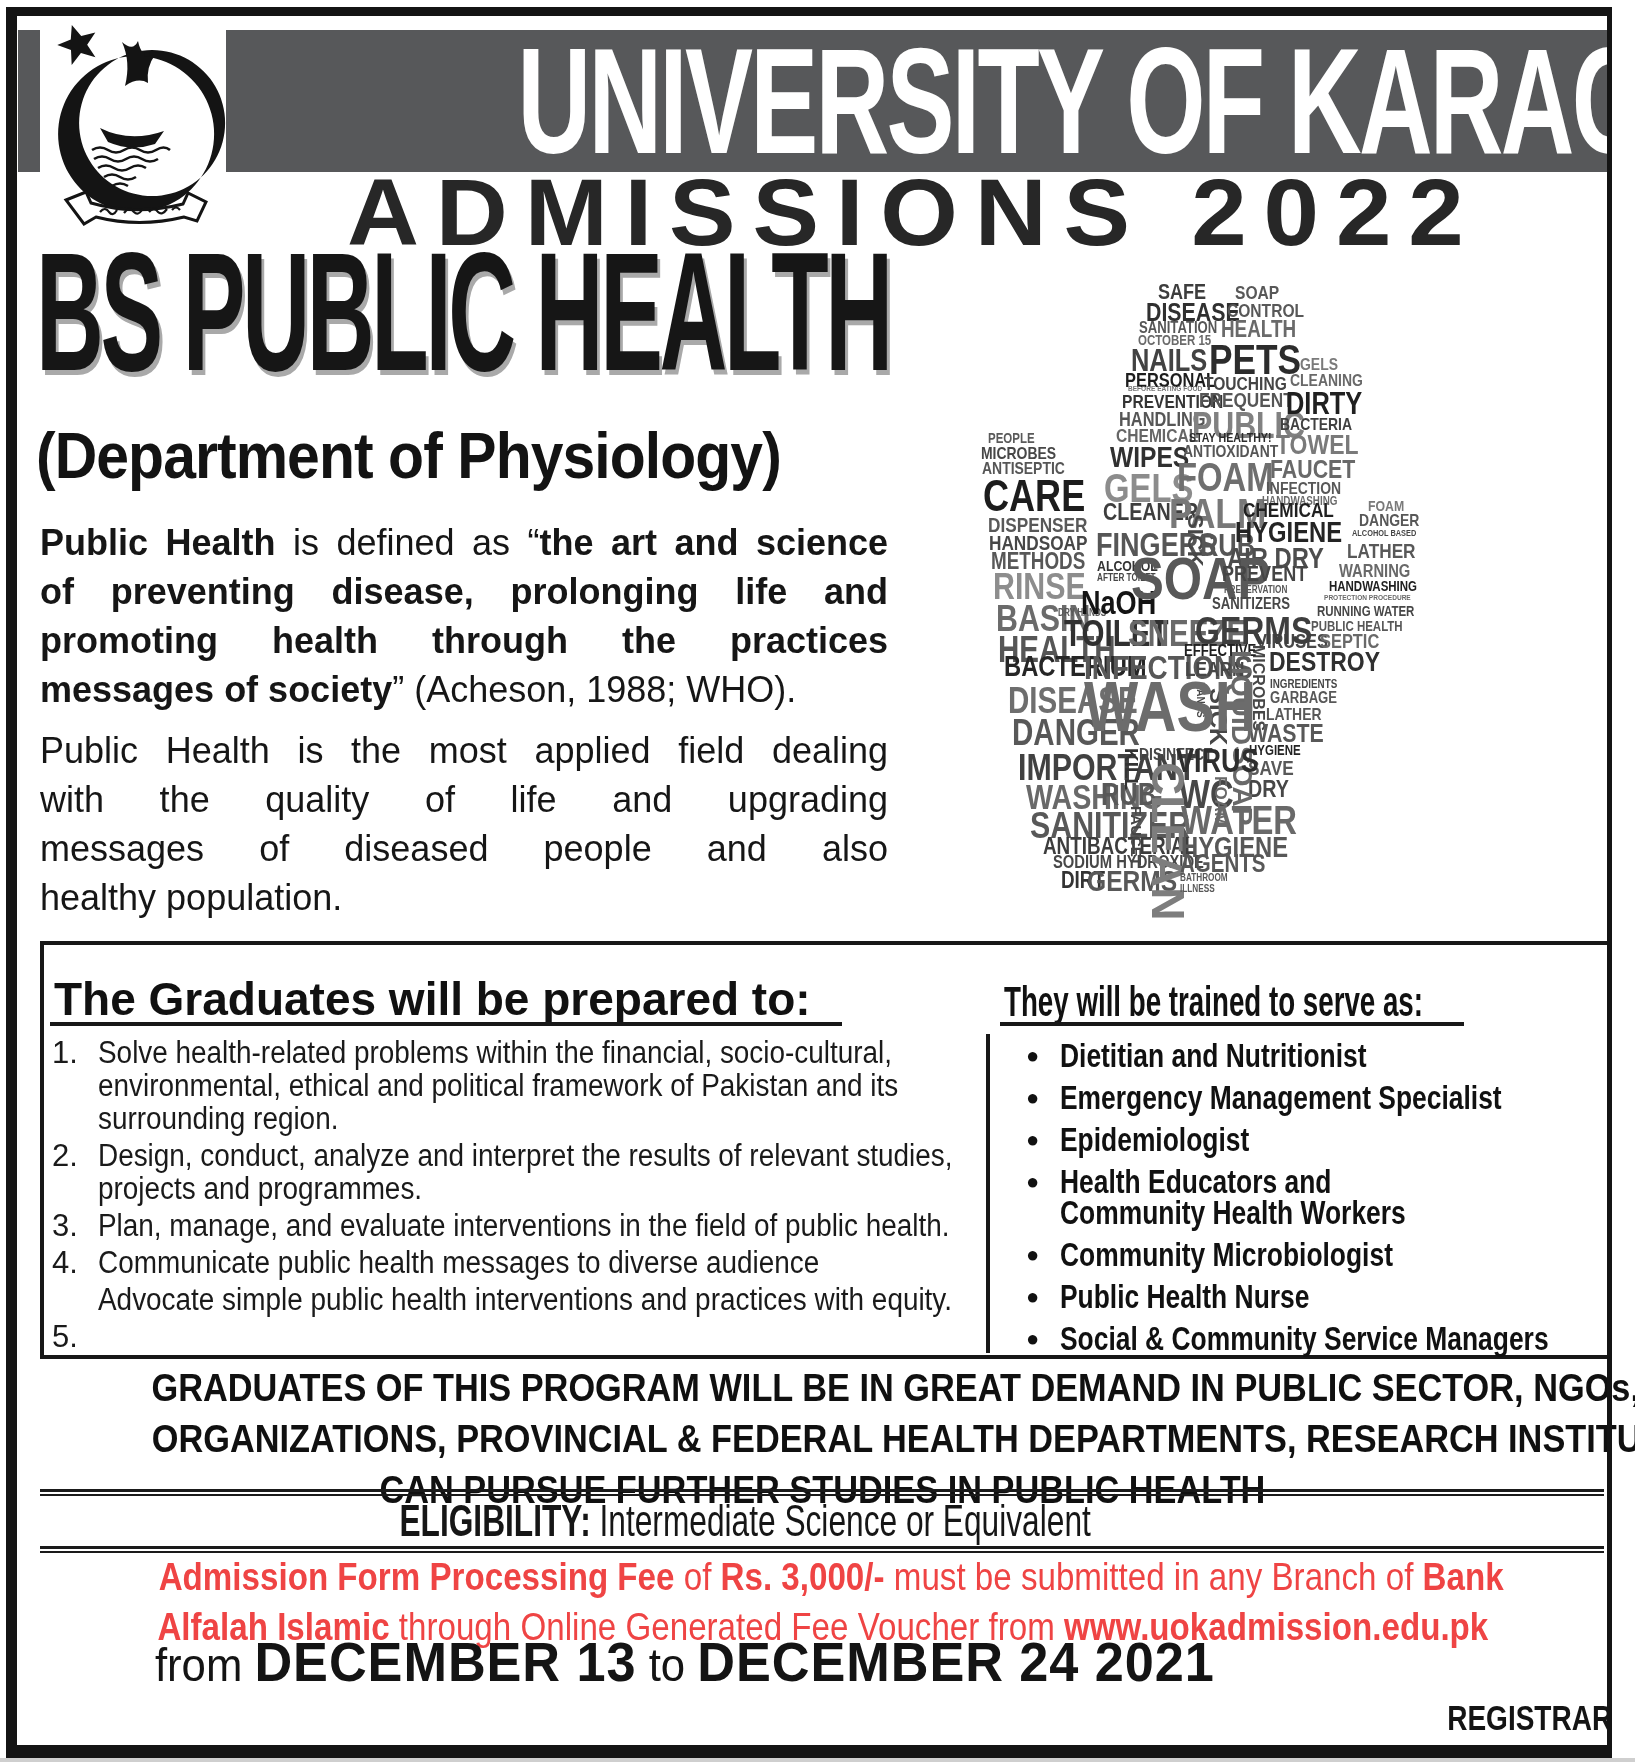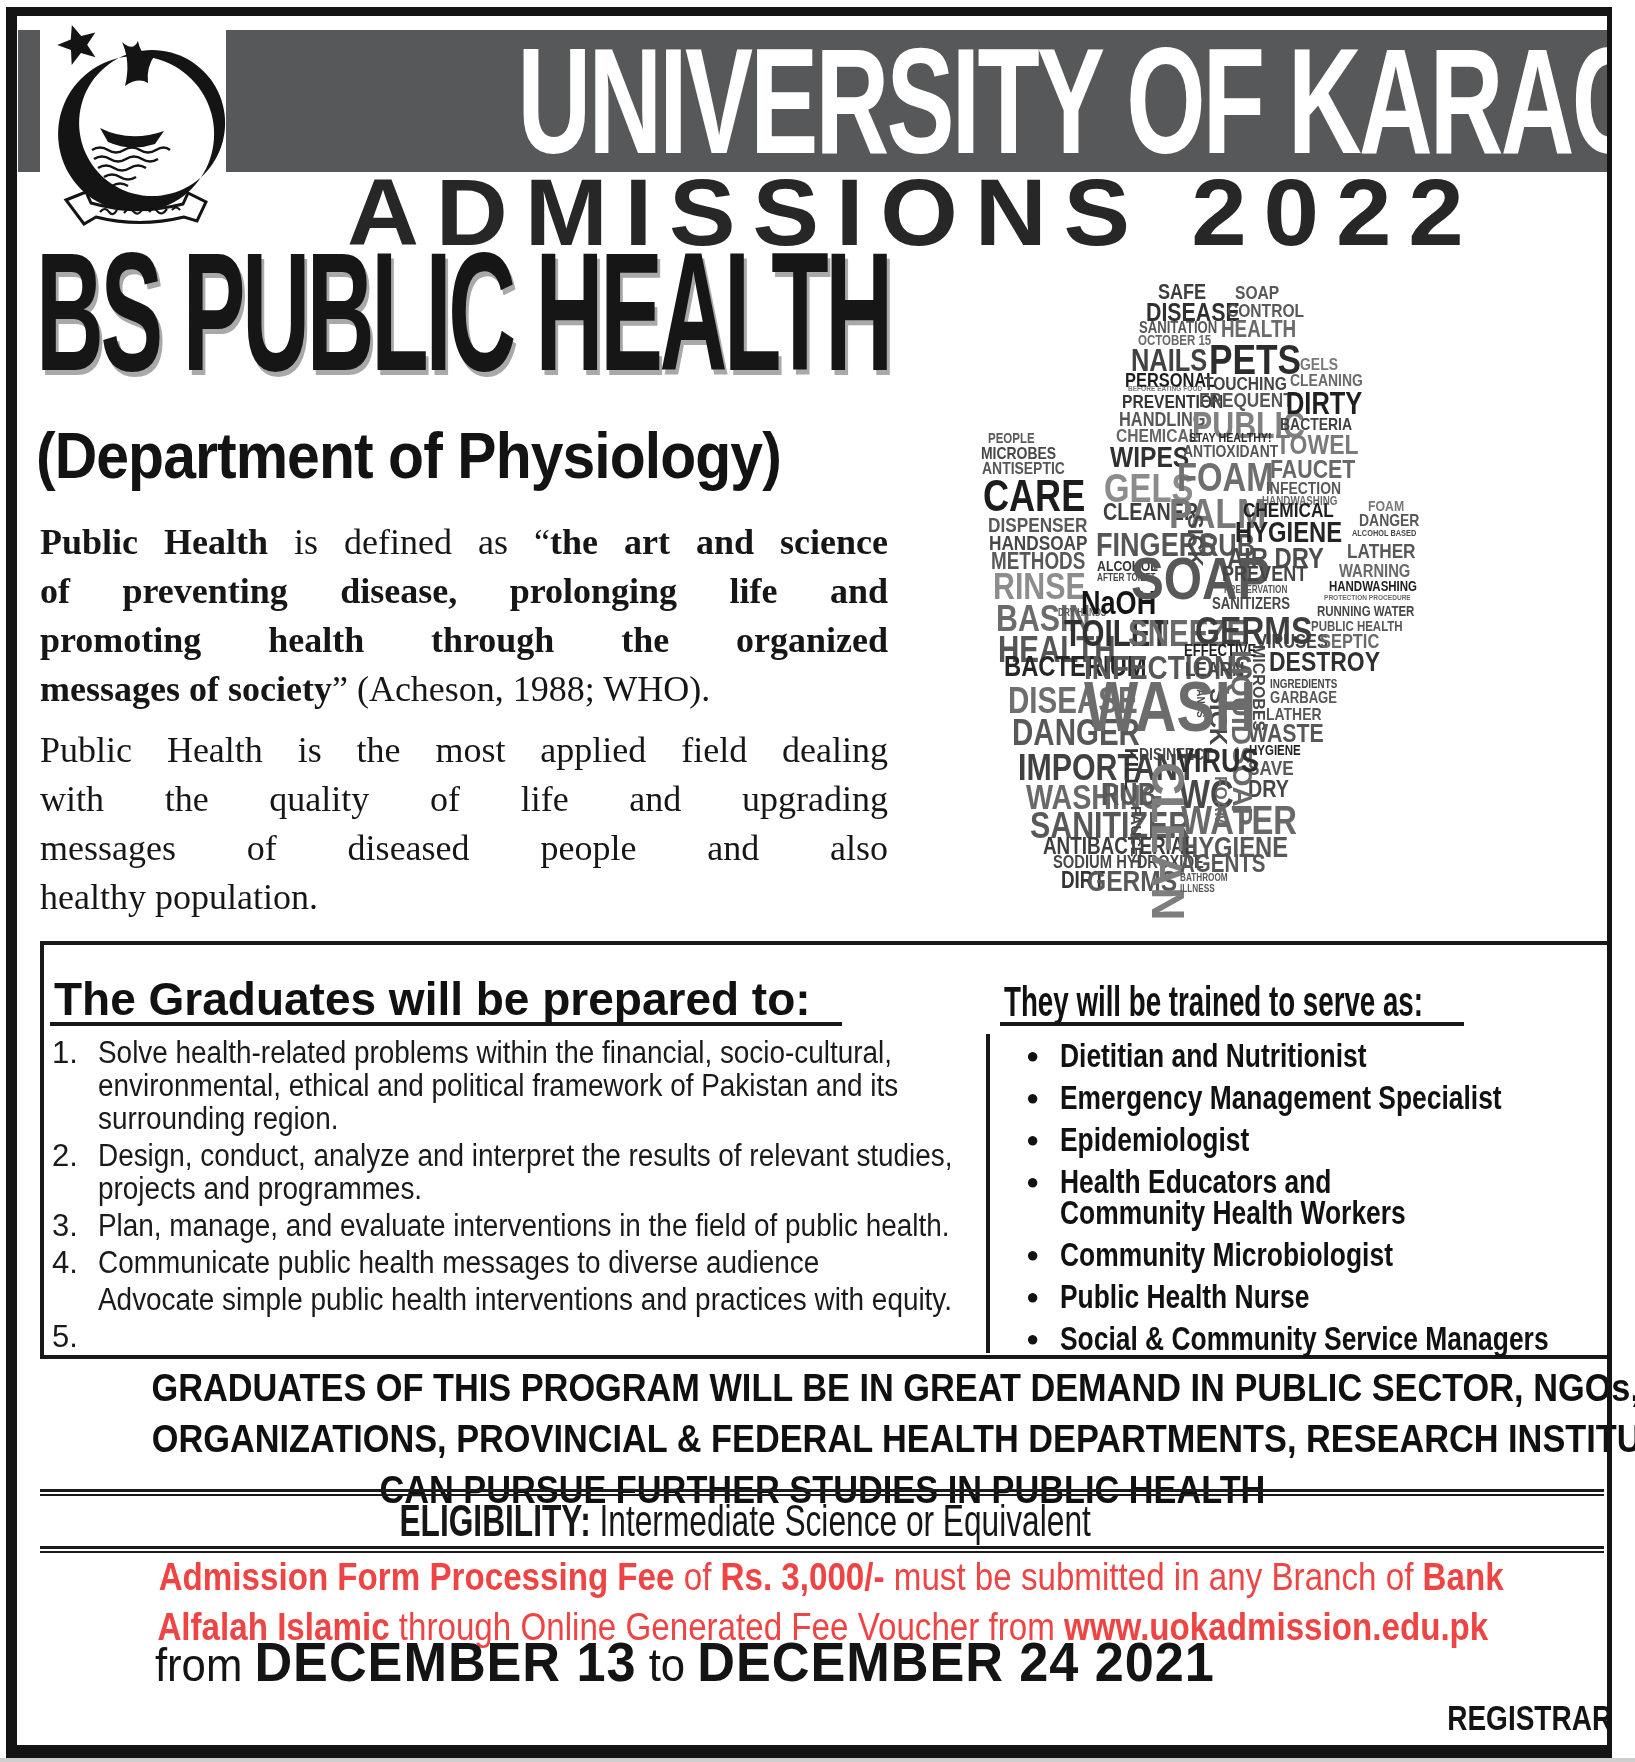--- a/index.html
+++ b/index.html
@@ -24,21 +24,21 @@
   .bs-title span{display:inline-block;font-size:168px;line-height:124px;font-weight:900;
       letter-spacing:-6px;color:#161616;transform:scaleX(0.56);transform-origin:left top;
       text-shadow:5px 5px 0 #a9a9a9;}
   .dept{position:absolute;left:36px;top:424px;white-space:nowrap;}
   .dept span{display:inline-block;font-size:64px;line-height:64px;font-weight:700;color:#131313;
       letter-spacing:-1px;transform:scaleX(0.92);transform-origin:left top;}
 
   .para{position:absolute;left:40px;width:848px;font-size:36px;line-height:49px;color:#161616;}
   #para1{top:518px;}
   #para2{top:726px;}
-  .pline{text-align:justify;text-align-last:justify;font-family:Liberation Serif, serif;}
+  .pline{text-align:justify;text-align-last:justify;}
   .pline.noj{text-align-last:left;}
   .bseg{font-weight:700;}
 
   .cloud{position:absolute;left:888px;top:246px;width:744px;height:770px;}
   .cwd,.cwv,.cwvu{position:absolute;line-height:1;white-space:nowrap;display:inline-block;}
   .cwd{transform:scaleX(0.82);transform-origin:left top;}
   .cwv{transform:rotate(90deg) translateY(-100%);transform-origin:left top;}
 
   .banner{position:absolute;left:177px;top:912px;width:1115px;height:58px;background:#57585a;
           display:flex;align-items:center;justify-content:center;z-index:5;}
@@ -132,21 +132,21 @@
   <div class="bs-title">
     <span>BS PUBLIC HEALTH</span>
   </div>
   <div class="dept">
     <span>(Department of Physiology)</span>
   </div>
 
   <div id="para1" class="para">
       <div class="pline"><span class="bseg">Public Health</span><span class="rseg"> is defined as “</span><span class="bseg">the art and science</span></div>
       <div class="pline"><span class="bseg">of preventing disease, prolonging life and</span></div>
-      <div class="pline"><span class="bseg">promoting health through the organized</span></div>
+      <div class="pline"><span class="bseg">promoting health through the practices</span></div>
       <div class="pline noj"><span class="bseg">messages of society</span><span class="rseg">” (Acheson, 1988; WHO).</span></div>
     </div>
   <div id="para2" class="para">
       <div class="pline"><span class="rseg">Public Health is the most applied field dealing</span></div>
       <div class="pline"><span class="rseg">with the quality of life and upgrading</span></div>
       <div class="pline"><span class="rseg">messages of diseased people and also</span></div>
       <div class="pline noj"><span class="rseg">healthy population.</span></div>
     </div>
 
   <div id="cloud" class="cloud">

